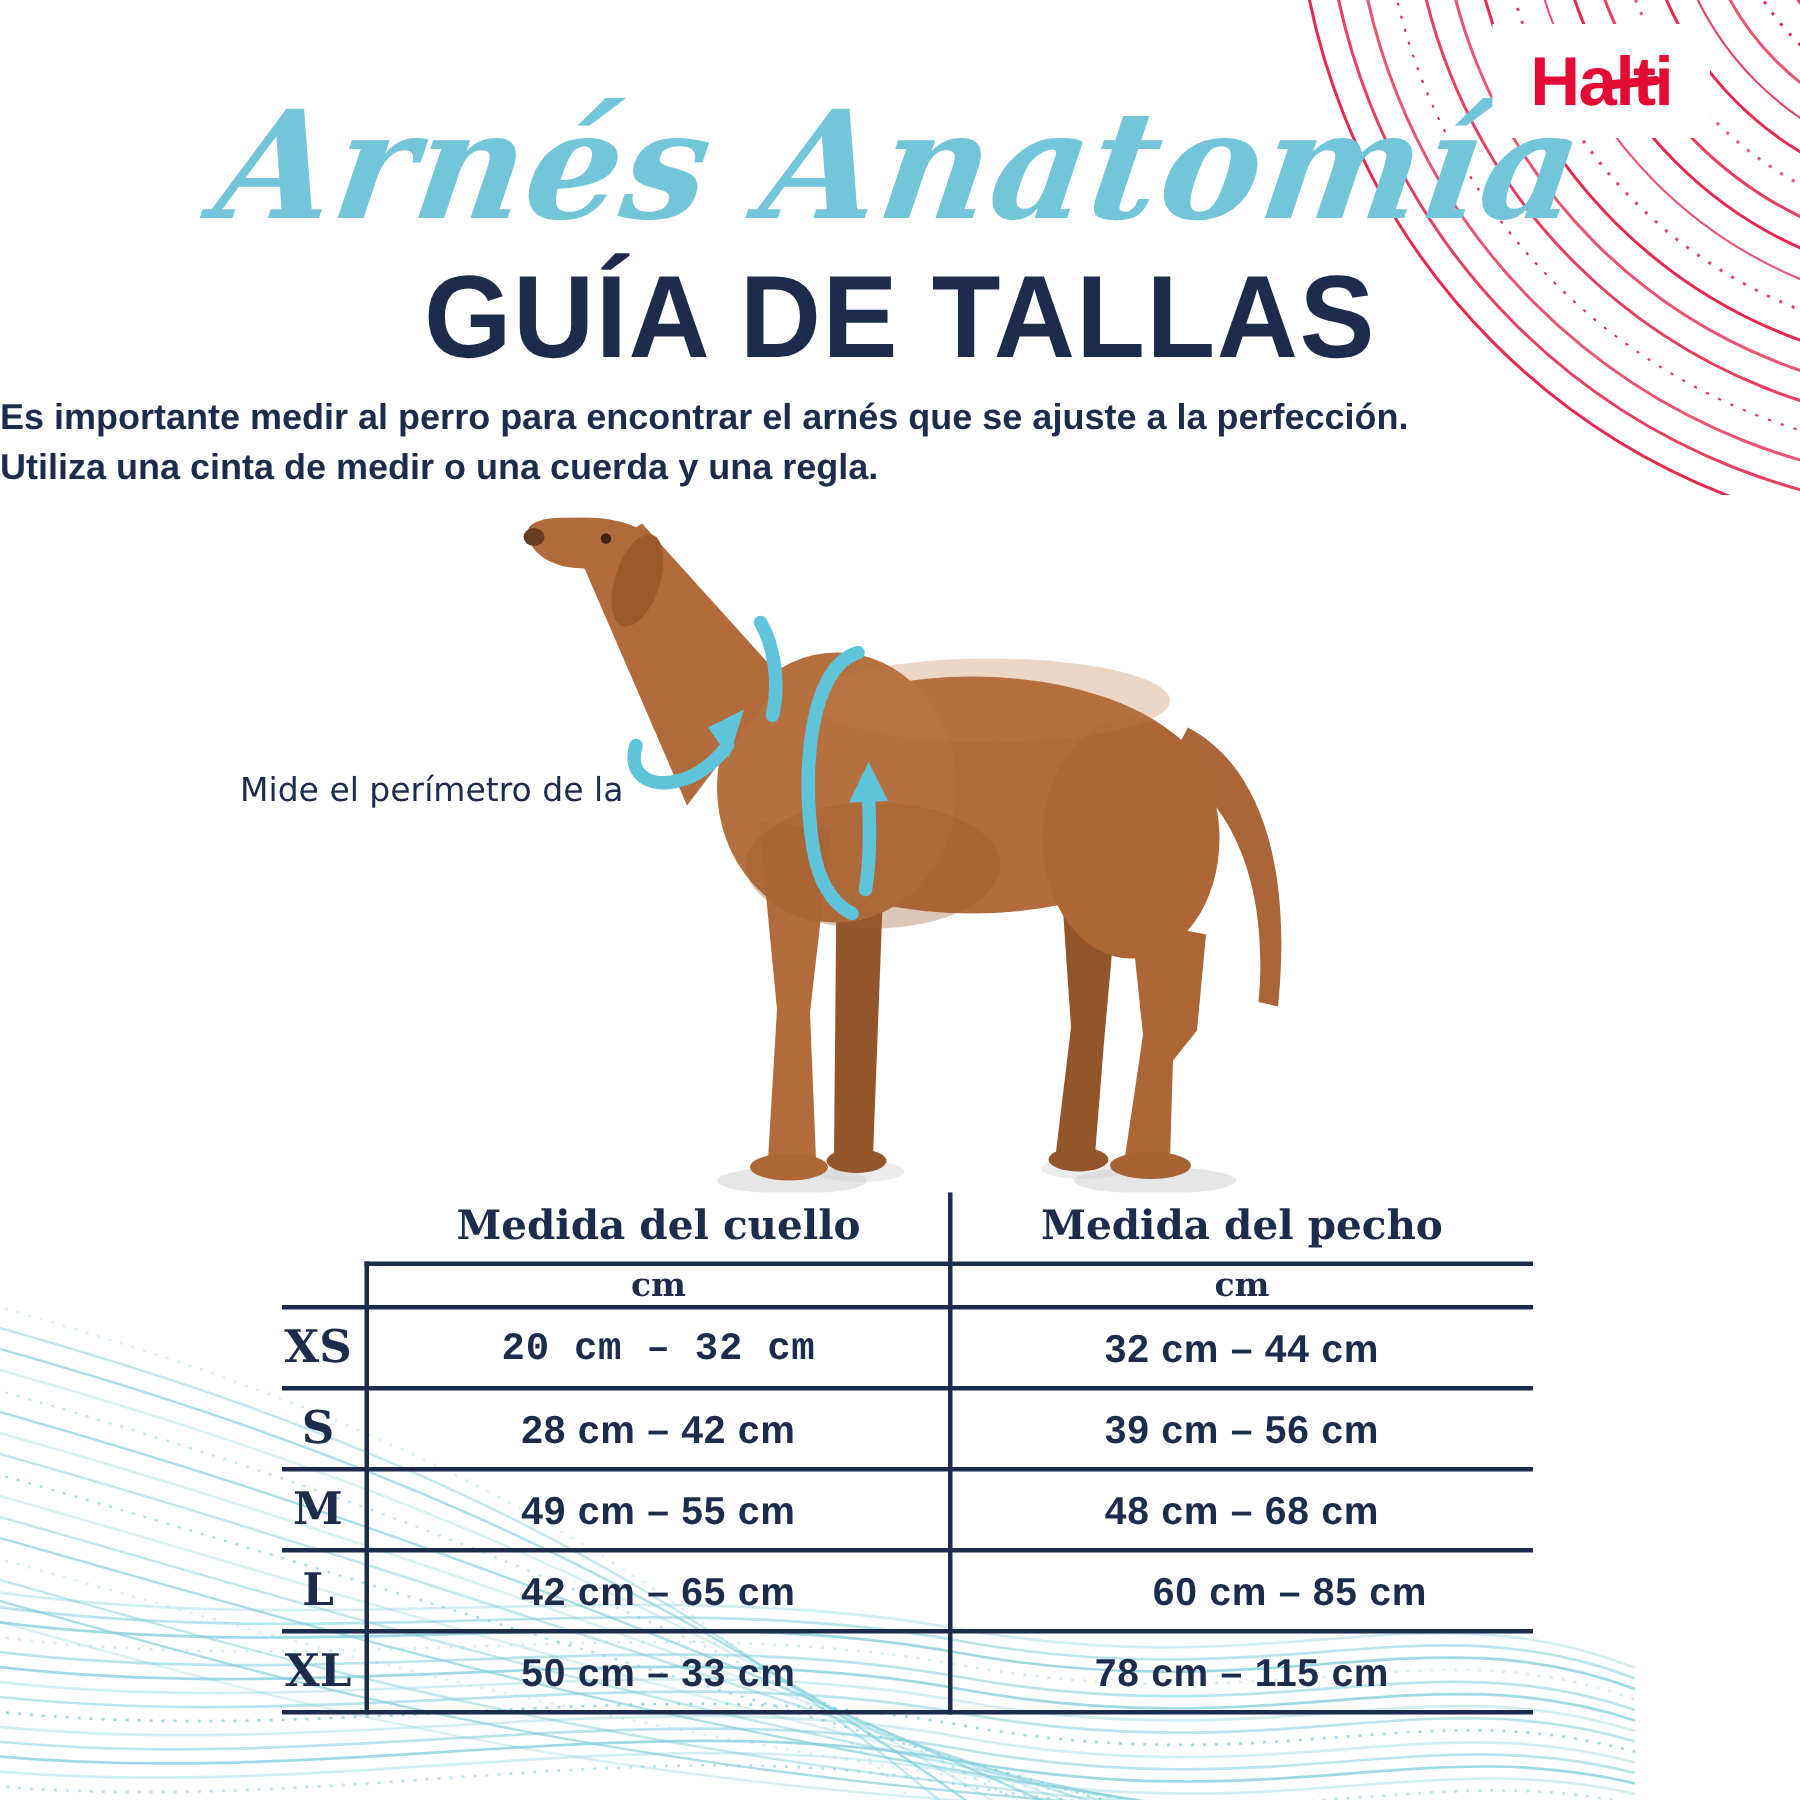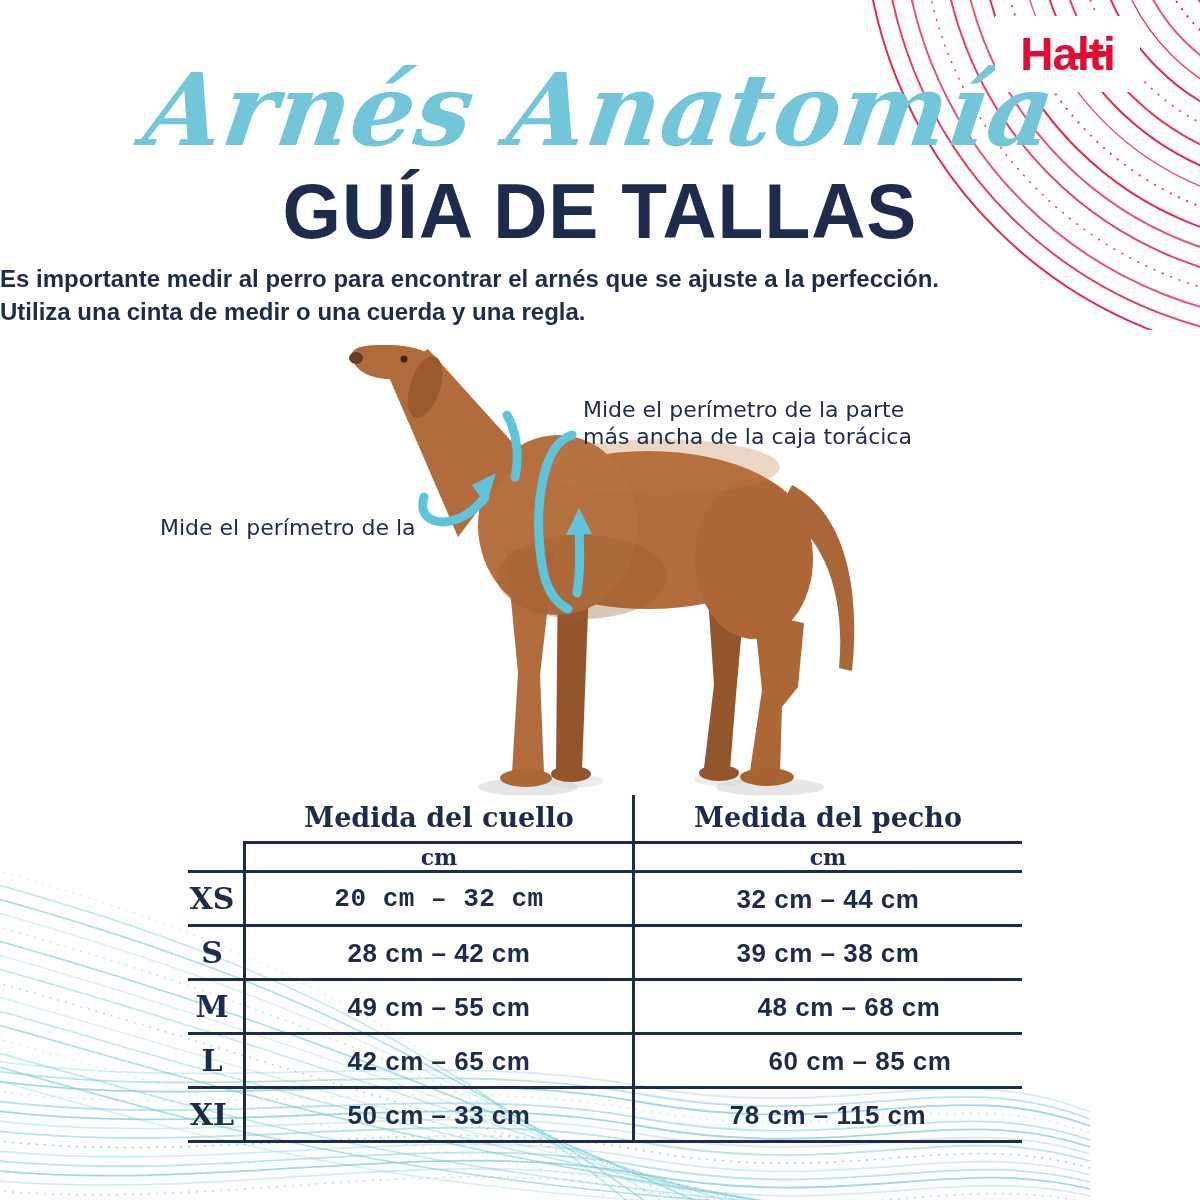--- a/index.html
+++ b/index.html
@@ -156,24 +156,20 @@
       <path d="M177,70 C186,85 190,110 185,132"></path>
       <path d="M94,152 C88,172 104,183 130,173 C141,168 149,160 155,152"></path>
       <path d="M166,128 L142,140 L156,160 Z" fill="#5fc4d9" stroke="none"></path>
 
       <path d="M242,90 C210,100 204,168 212,220 C216,245 226,258 238,264"></path>
       <path d="M247,248 C250,230 250,205 249,185"></path>
       <path d="M249,163 L236,190 L262,189 Z" fill="#5fc4d9" stroke="none"></path>
     </g>
   </svg>
 
-  <div class="note note-chest">
-    <div>Mide el perímetro de la parte</div>
-    <div>más ancha de la caja torácica</div>
-  </div>
   <div class="note note-neck">
     <div>Mide el perímetro de la</div>
   </div>
 
   <div class="tbl">
 
     <div class="ln" style="left:632px;top:795px;width:3px;height:348px;"></div>
     <div class="ln" style="left:243px;top:841px;width:3px;height:302px;"></div>
     <div class="ln" style="left:243px;top:841px;width:779px;height:3px;"></div>
     <div class="ln" style="left:188px;top:870px;width:834px;height:3px;"></div>
@@ -187,25 +183,25 @@
     <div class="cell hdr c2" style="top:804px;">Medida del pecho</div>
     <div class="cell unit c1" style="top:846px;">cm</div>
     <div class="cell unit c2" style="top:846px;">cm</div>
 
     <div class="cell size cs" style="top:882px;">XS</div>
     <div class="cell val c1" style="top:882px;font-family:Liberation Mono, monospace;">20 cm – 32 cm</div>
     <div class="cell val c2" style="top:882px;">32 cm – 44 cm</div>
 
     <div class="cell size cs" style="top:936px;">S</div>
     <div class="cell val c1" style="top:936px;">28 cm – 42 cm</div>
-    <div class="cell val c2" style="top:936px;">39 cm – 38 cm</div>
+    <div class="cell val c2" style="top:936px;">39 cm – 56 cm</div>
 
     <div class="cell size cs" style="top:990px;">M</div>
     <div class="cell val c1" style="top:990px;">49 cm – 55 cm</div>
-    <div class="cell val c2" style="top:990px;margin-left:21px;">48 cm – 68 cm</div>
+    <div class="cell val c2" style="top:990px;">48 cm – 68 cm</div>
 
     <div class="cell size cs" style="top:1044px;">L</div>
     <div class="cell val c1" style="top:1044px;">42 cm – 65 cm</div>
     <div class="cell val c2" style="top:1044px;padding-left:32px;">60 cm – 85 cm</div>
 
     <div class="cell size cs" style="top:1098px;">XL</div>
     <div class="cell val c1" style="top:1098px;">50 cm – 33 cm</div>
     <div class="cell val c2" style="top:1098px;">78 cm – 115 cm</div>
   </div>
 

